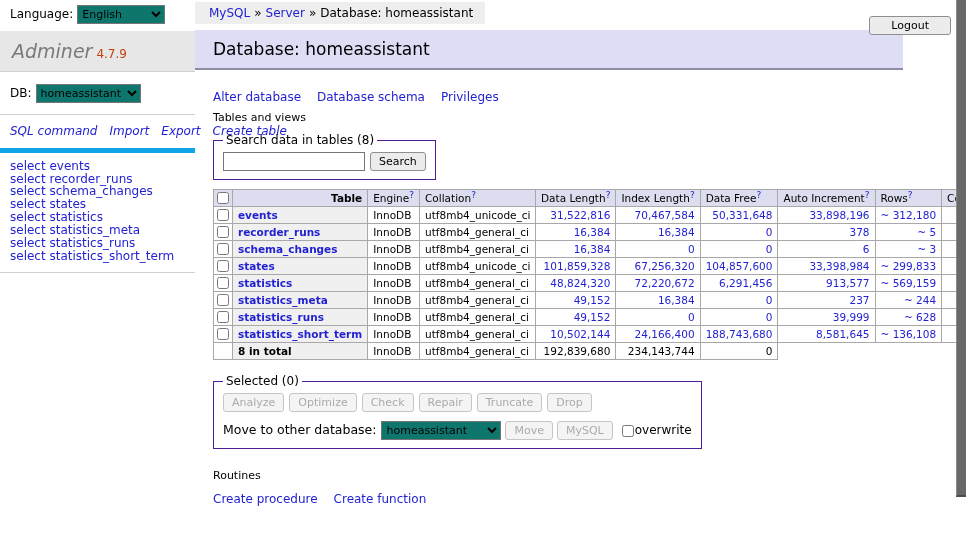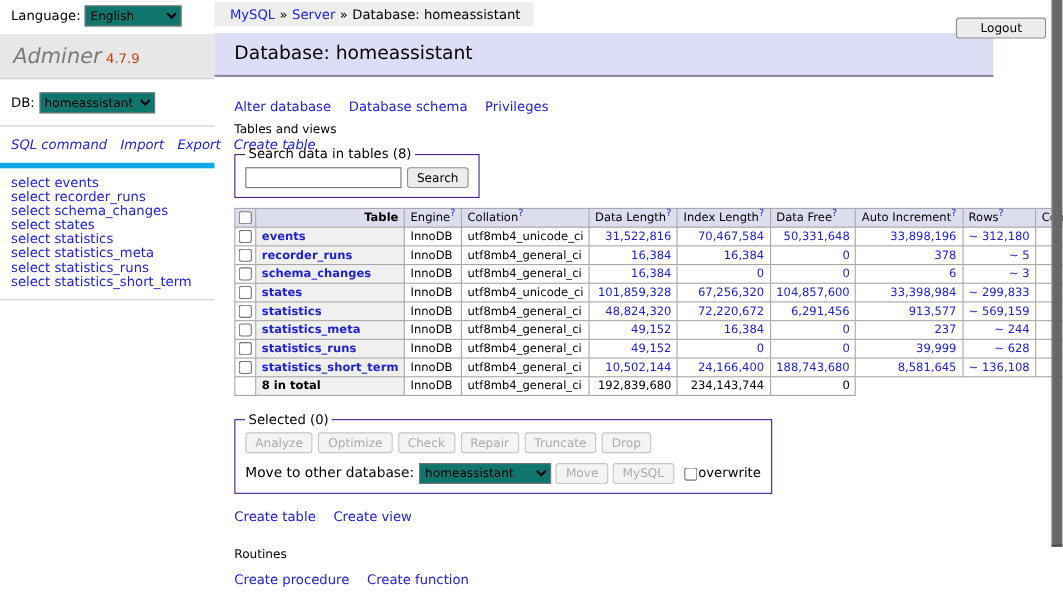--- a/index.html
+++ b/index.html
@@ -288,23 +288,20 @@
     <fieldset id="selected-fieldset">
       <legend>Selected (0)</legend>
       <div id="selected-buttons">
         <button disabled="">Analyze</button><button disabled="">Optimize</button><button disabled="">Check</button><button disabled="">Repair</button><button disabled="">Truncate</button><button disabled="">Drop</button>
       </div>
       <div id="move-row">
         <label class="mv">Move to other database:</label><select id="move-db-select"><option>homeassistant</option></select><button disabled="">Move</button><button disabled="">MySQL</button><span id="overwrite-wrap"><input type="checkbox" style=""><label>overwrite</label></span>
       </div>
     </fieldset>
 
-    <div class="linkrow" style="margin-top:14px;">
-      <a>Create table</a><a>Create view</a>
-    </div>
 
     <h3 style="margin-top:20px;">Routines</h3>
     <div class="linkrow" style="margin-top:10px;">
       <a>Create procedure</a><a>Create function</a>
     </div>
 
     
   </div>
 </div>
 

